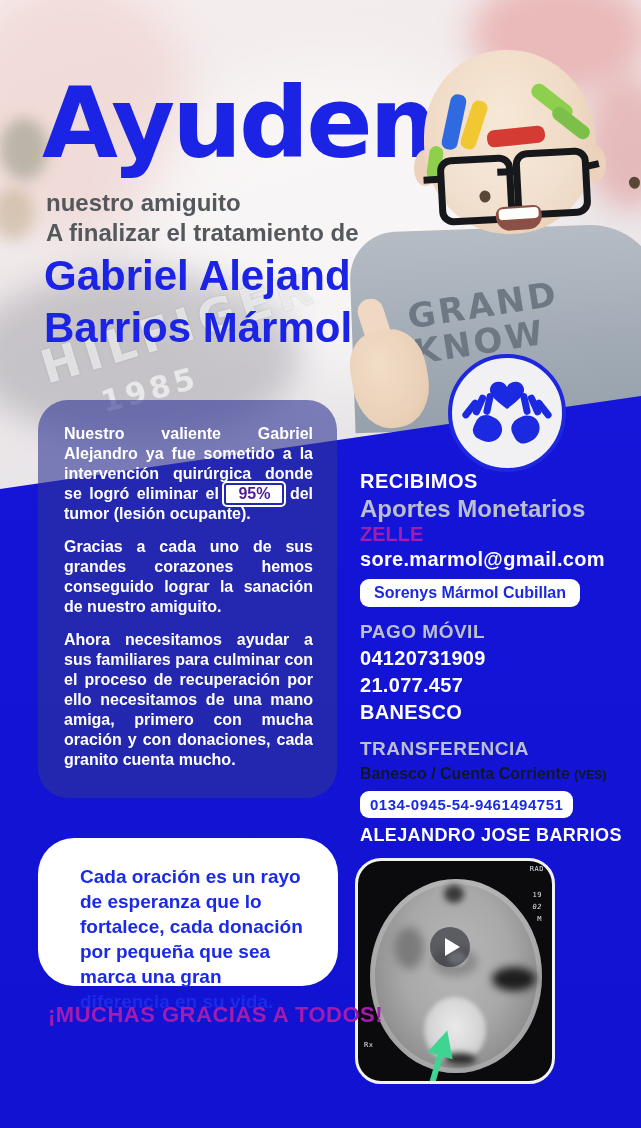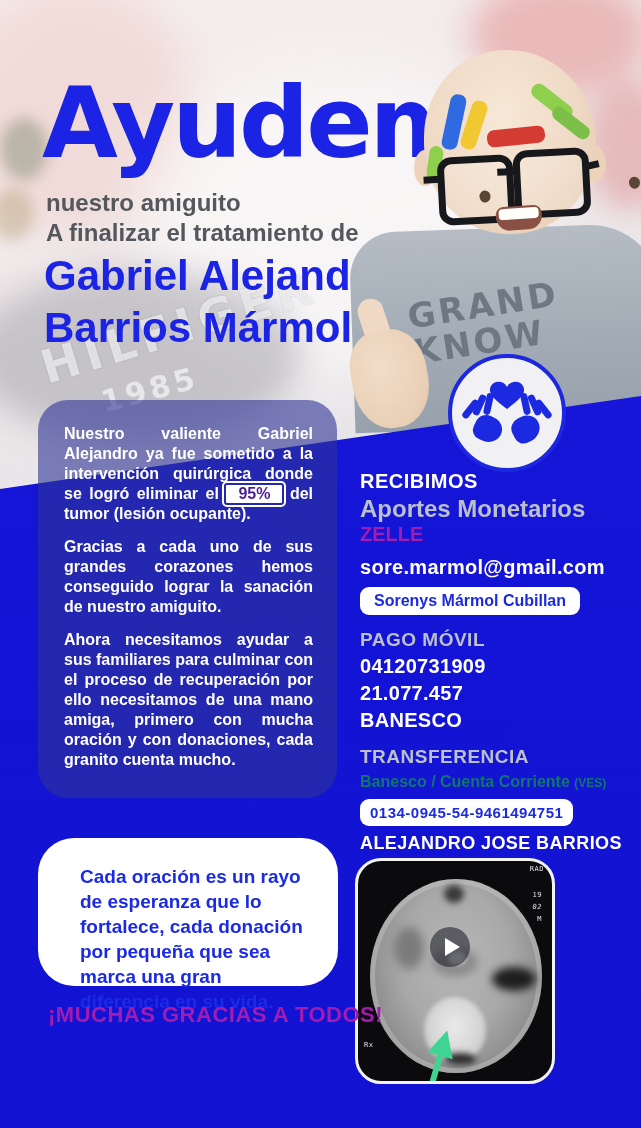--- a/index.html
+++ b/index.html
@@ -103,21 +103,21 @@
   .f6{left:70px;top:35px;transform:rotate(-12deg);}
 
   
   .donate{position:absolute;left:360px;top:470px;width:278px;z-index:7;
     font-family:"Liberation Sans",sans-serif;font-weight:bold;white-space:nowrap;}
   .d-heading{font-size:20px;color:#ffffff;letter-spacing:.5px;}
   .d-subheading{font-size:24px;color:#bcc0cb;margin-top:2px;}
   .d-label{font-size:20px;color:#a21caf;margin-top:0;}
   .d-label-silver{font-size:19px;color:#bcc0cb;margin-top:14px;letter-spacing:.5px;}
   .d-value{font-size:20px;color:#ffffff;margin-top:4px;letter-spacing:.3px;}
-  .d-bankline{font-size:16px;color:#0f766e;margin-top:5px;}
+  .d-bankline{font-size:16px;color:#0f172a;margin-top:5px;}
   .d-bankline .cur{font-size:12px;}
   .d-pill{display:inline-block;background:#ffffff;color:#1b2ae0;border-radius:9px;
     padding:5px 14px;margin-top:8px;font-size:16px;}
   .d-pill.acct{font-size:15px;letter-spacing:.5px;padding:5px 10px;}
   .d-holder{font-size:18px;color:#ffffff;margin-top:7px;letter-spacing:.4px;}
 
   
   .mri{position:absolute;left:355px;top:858px;width:200px;height:226px;z-index:7;
     background:#0b0b0d;border:3px solid #f2f2f2;border-radius:26px;overflow:hidden;box-sizing:border-box;}
   .brain{position:absolute;left:12px;top:18px;width:172px;height:194px;border-radius:50%;
@@ -234,21 +234,21 @@
     <div class="hh hh-fing f5"></div>
     <div class="hh hh-fing f6"></div>
     <div class="hh hh-palm l"></div>
     <div class="hh hh-palm r"></div>
   </div>
 
   <div class="donate">
     <div class="d-heading">RECIBIMOS</div>
     <div class="d-subheading">Aportes Monetarios</div>
     <div class="d-label">ZELLE</div>
-    <div class="d-value" style="margin-top:10px;">sore.marmol@gmail.com</div>
+    <div class="d-value" style="margin-top:2px;">sore.marmol@gmail.com</div>
     <div><span class="d-pill">Sorenys Mármol Cubillan</span></div>
     <div class="d-label-silver">PAGO MÓVIL</div>
     <div class="d-value">04120731909</div>
     <div class="d-value">21.077.457</div>
     <div class="d-value">BANESCO</div>
     <div class="d-label-silver">TRANSFERENCIA</div>
     <div class="d-bankline">
       <span>Banesco / Cuenta Corriente</span>
       <span class="cur">(VES)</span>
     </div>

